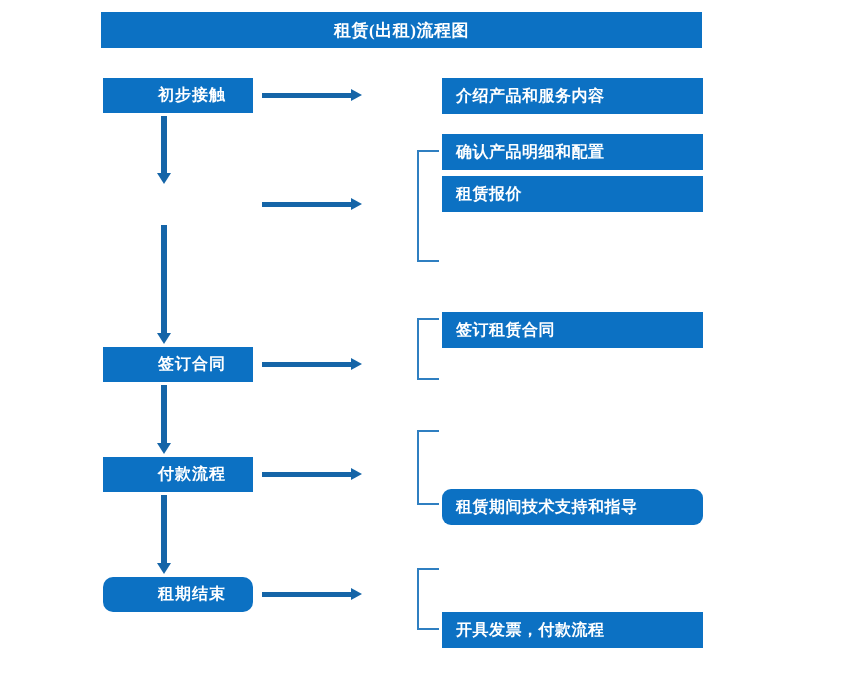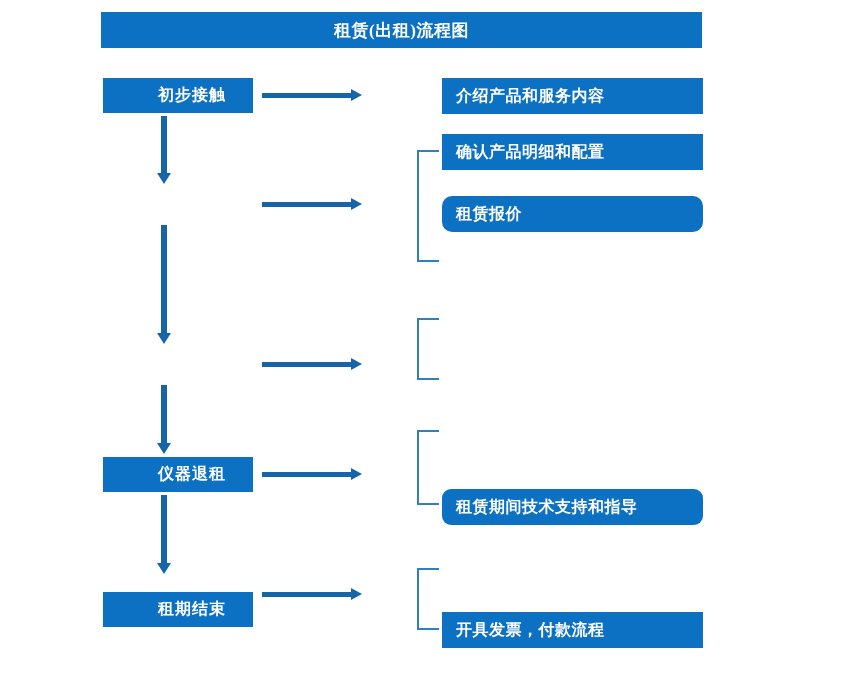--- a/index.html
+++ b/index.html
@@ -142,24 +142,27 @@
 
 <div id="canvas">
 
   <div class="title-bar">
     <span class="title-text">租赁(出租)流程图</span>
   </div>
 
   <div class="stage-box" style="top:78px;">
     <span class="stage-label">初步接触</span>
   </div>
+  <div class="stage-box" style="top:347px;">
+    <span class="stage-label">签订合同</span>
+  </div>
   <div class="stage-box" style="top:457px;">
-    <span class="stage-label">仪器退租</span>
-  </div>
-  <div class="stage-box" style="top:592px;">
+    <span class="stage-label">付款流程</span>
+  </div>
+  <div class="stage-box" style="top:577px;border-radius:10px;">
     <span class="stage-label">租期结束</span>
   </div>
 
   <div class="v-arrow" style="left:157px; top:116px; height:68px;">
     <div class="shaft"></div>
     <div class="head"></div>
   </div>
   <div class="v-arrow" style="left:157px; top:225px; height:119px;">
     <div class="shaft"></div>
     <div class="head"></div>
@@ -198,22 +201,25 @@
   <div class="bracket" style="top:318px; height:62px;"></div>
   <div class="bracket" style="top:430px; height:75px;"></div>
   <div class="bracket" style="top:568px; height:62px;"></div>
 
   <div class="detail-box" style="top:78px;">
     <span class="detail-label">介绍产品和服务内容</span>
   </div>
   <div class="detail-box" style="top:134px;">
     <span class="detail-label">确认产品明细和配置</span>
   </div>
-  <div class="detail-box" style="top:196px;border-radius:10px;">
+  <div class="detail-box" style="top:176px;">
     <span class="detail-label">租赁报价</span>
+  </div>
+  <div class="detail-box" style="top:312px;">
+    <span class="detail-label">签订租赁合同</span>
   </div>
   <div class="detail-box" style="top:489px;border-radius:9px;">
     <span class="detail-label">租赁期间技术支持和指导</span>
   </div>
   <div class="detail-box" style="top:612px;">
     <span class="detail-label">开具发票，付款流程</span>
   </div>
 
 </div>
 

